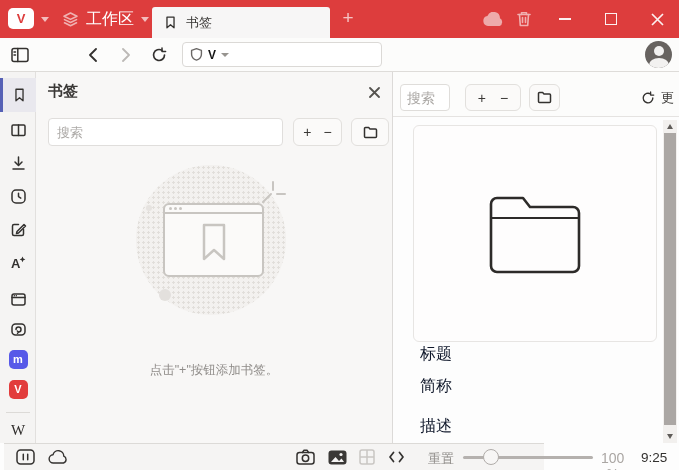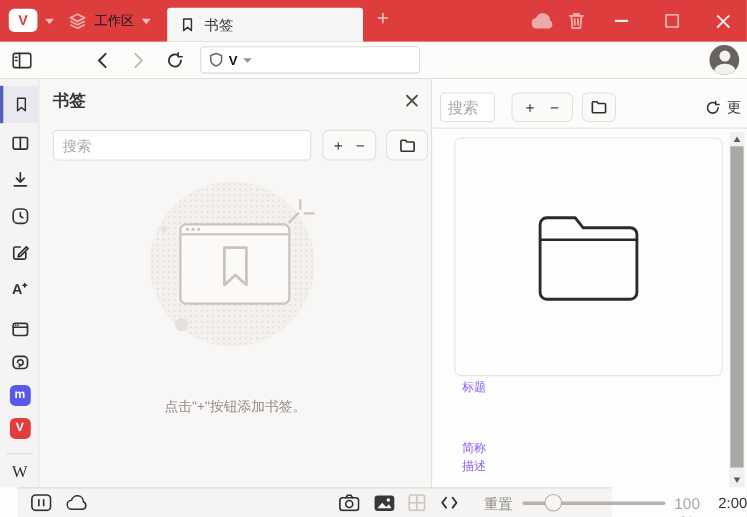--- a/index.html
+++ b/index.html
@@ -11,21 +11,21 @@
   }
   .abs { position:absolute; }
 
   
   .tabbar { position:absolute; left:0; top:0; width:679px; height:38px; background:#dd3d3d; }
   .vmenu { position:absolute; left:8px; top:8px; width:26px; height:21px; background:#fff; border-radius:5px;
            display:flex; align-items:center; justify-content:center; }
   .vmenu span { color:#dd3d3d; font-weight:bold; font-size:13px; }
   .caret-pink { width:0; height:0; border-left:4px solid transparent; border-right:4px solid transparent; border-top:5px solid #f3bcbc; }
   .ws { position:absolute; left:62px; top:6px; height:26px; display:flex; align-items:center; gap:7px; }
-  .ws-label { color:#0f172a; font-size:12px; }
+  .ws-label { color:#ffffff; font-size:16px; }
   .tab { position:absolute; left:152px; top:7px; width:178px; height:31px; background:#f7f6f6;
          border-radius:3px 3px 0 0; display:flex; align-items:center; padding-left:11px; gap:8px; }
   .tab-label { font-size:13px; color:#3a3836; }
   .newtab { position:absolute; left:336px; top:4px; width:24px; height:28px; color:#f5c3c3; font-size:19px;
             display:flex; align-items:center; justify-content:center; font-weight:400; }
   .winbtn { position:absolute; top:0; height:38px; width:30px; display:flex; align-items:center; justify-content:center; }
 
   
   .toolbar { position:absolute; left:0; top:38px; width:679px; height:34px; background:#fcfcfb; border-bottom:1px solid #deDCd9; }
   .navic { position:absolute; top:0; height:33px; display:flex; align-items:center; justify-content:center; }
@@ -78,29 +78,29 @@
   .minput { position:absolute; left:7px; top:12px; width:50px; height:27px; border:1px solid #dfddda; border-radius:4px;
             background:#fff; font-size:14px; padding:0 6px; outline:none; font-family:inherit; }
   .minput::placeholder { color:#aba8a5; }
   .m-group { position:absolute; left:72px; top:12px; width:56px; height:27px; gap:14px; }
   .m-folder { position:absolute; left:136px; top:12px; width:31px; height:27px; }
   .m-import { position:absolute; left:169px; top:12px; width:72px; height:27px; gap:6px; font-size:13px; }
   .m-more { position:absolute; left:248px; top:12px; width:44px; height:27px; display:flex; align-items:center; gap:6px;
             font-size:13px; color:#3a3836; white-space:nowrap; }
   .card { position:absolute; left:20px; top:53px; width:244px; height:217px; background:#fefdfd;
           border:1px solid #e7e5e3; border-radius:6px; display:flex; align-items:center; justify-content:center; }
-  .field-label { position:absolute; left:27px; font-size:11px; color:#8b5cf6; }
+  .field-label { position:absolute; left:27px; font-size:16px; color:#0f172a; }
 
   .scrollbar { position:absolute; left:663px; top:120px; width:14px; height:323px; background:#f2f0ee; }
   .sb-thumb { position:absolute; left:1px; top:13px; width:12px; height:292px; background:#aba7a4; }
   .sb-up { position:absolute; left:3.5px; top:4px; width:0; height:0; border-left:3.5px solid transparent; border-right:3.5px solid transparent; border-bottom:5px solid #5f5c59; }
   .sb-down { position:absolute; left:3.5px; bottom:4px; width:0; height:0; border-left:3.5px solid transparent; border-right:3.5px solid transparent; border-top:5px solid #5f5c59; }
 
   
-  .statusbar { position:absolute; left:16px; top:443px; width:540px; height:27px; background:#f5f4f3; border-top:1px solid #dcdad7;text-align:center; }
+  .statusbar { position:absolute; left:4px; top:443px; width:540px; height:27px; background:#f5f4f3; border-top:1px solid #dcdad7;text-align:center; }
   .sico { position:absolute; top:0; height:26px; display:flex; align-items:center; justify-content:center; }
   .reset-label { position:absolute; left:424px; top:6px; font-size:13px; color:#8f8c89; }
   .slider-track { position:absolute; left:459px; top:12px; width:130px; height:3px; background:#b5b1ae; border-radius:2px; }
   .slider-knob { position:absolute; left:479px; top:5px; width:16px; height:16px; border-radius:50%; background:#f7f6f5; border:1.5px solid #b0aca9; }
   .zoom-val { position:absolute; left:597px; top:6px; font-size:14px; color:#aaa6a3; }
   .clock { position:absolute; left:637px; top:6px; font-size:13.5px; color:#33312f; }
 
   svg.ic { fill:none; stroke:#33312f; stroke-width:1.5; stroke-linecap:round; stroke-linejoin:round; }
   svg.pk { fill:none; stroke:#f0b1b1; stroke-width:1.6; stroke-linecap:round; stroke-linejoin:round; }
   svg.lt { fill:none; stroke:#c8c5c1; stroke-width:2; stroke-linecap:round; stroke-linejoin:round; }
@@ -332,21 +332,21 @@
     </div>
 
     <div class="card">
       <svg class="ic" width="104" height="88" viewBox="0 0 104 88" style="stroke:#2d2b29;stroke-width:2.6;">
         <path d="M8 14a6 6 0 0 1 6-6h26l7 9h43a6 6 0 0 1 6 6v53a6 6 0 0 1-6 6H14a6 6 0 0 1-6-6z"></path>
         <path d="M8 28h88" stroke-width="2.2"></path>
       </svg>
     </div>
 
     <div class="field-label" style="top:272px;">标题</div>
-    <div class="field-label" style="top:304px;margin-top:24px;">简称</div>
+    <div class="field-label" style="top:304px;">简称</div>
     <div class="field-label" style="top:344px;">描述</div>
   </div>
 
   <div class="scrollbar">
     <div class="sb-up"></div>
     <div class="sb-thumb"></div>
     <div class="sb-down"></div>
   </div>
 
   <div class="statusbar">
@@ -386,16 +386,16 @@
       <svg class="ic" width="15" height="12" viewBox="0 0 15 12" style="stroke-width:1.7;">
         <path d="M4.5 1.5L1 6l3.5 4.5"></path>
           <path d="M10.5 1.5L14 6l-3.5 4.5"></path>
       </svg>
     </div>
 
     <div class="reset-label">重置</div>
     <div class="slider-track"></div>
     <div class="slider-knob"></div>
     <div class="zoom-val">100 %</div>
-    <div class="clock">2:00</div>
+    <div class="clock">9:25</div>
   </div>
 
 </div>
 
 </body></html>

